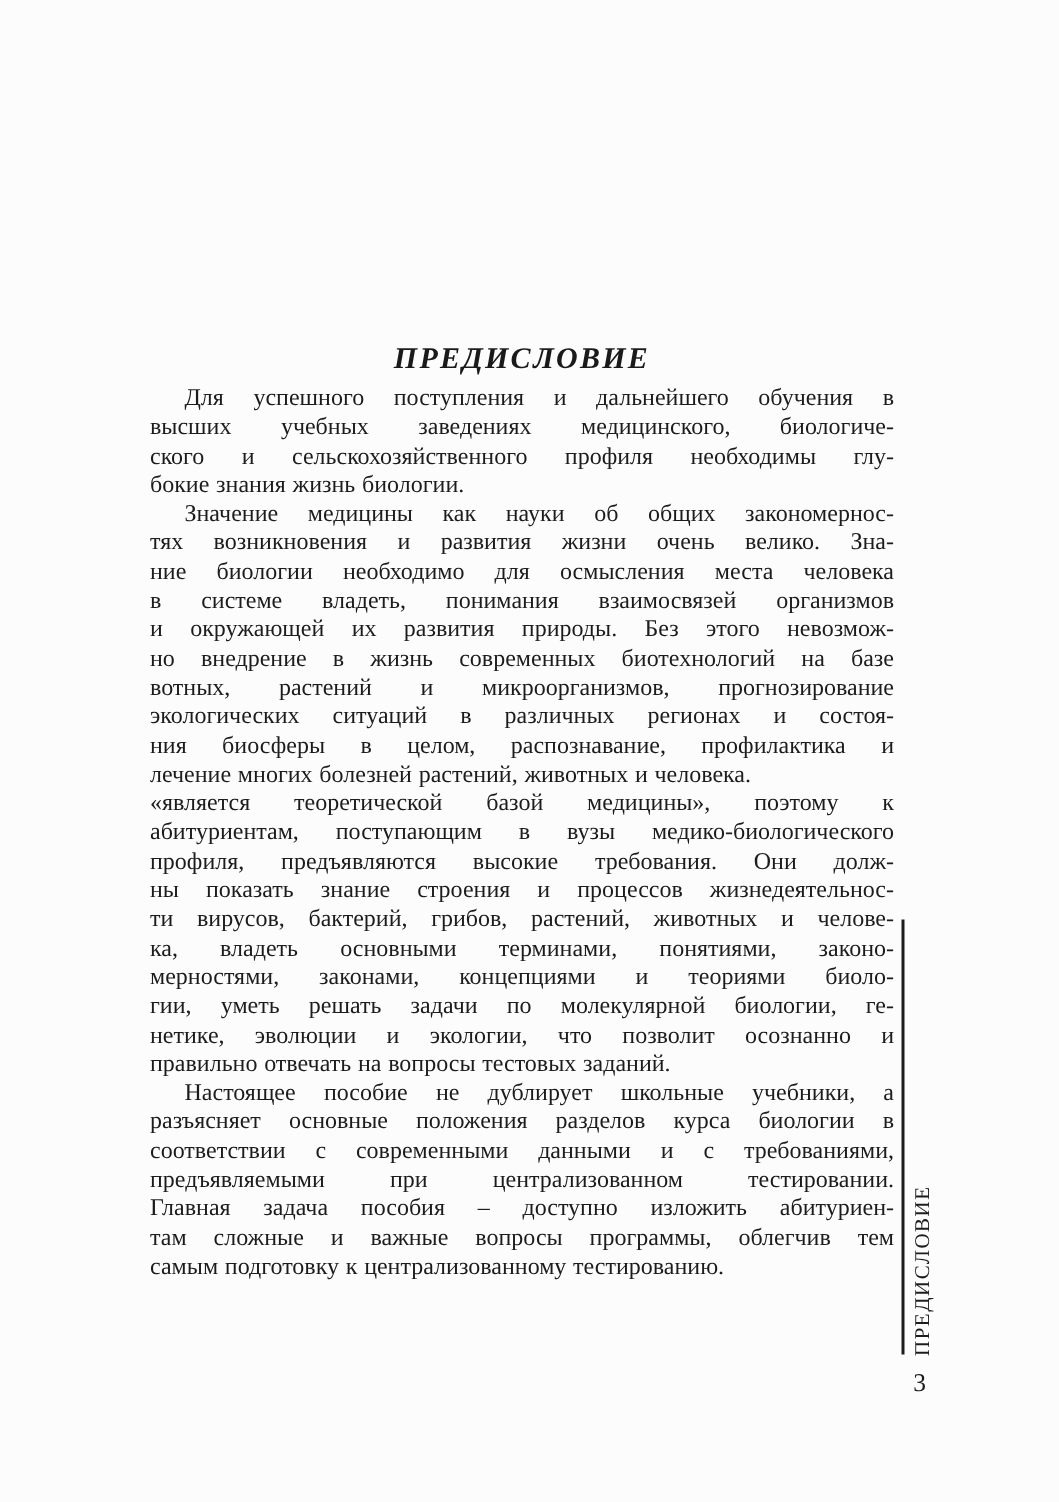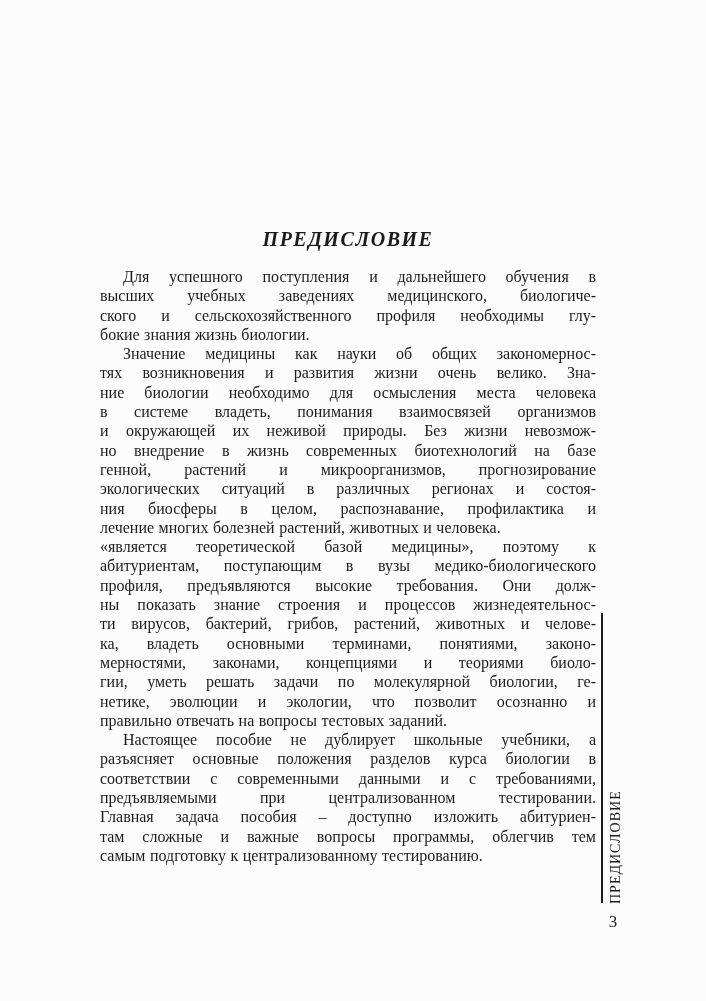--- a/index.html
+++ b/index.html
@@ -28,21 +28,21 @@
     text-align: center;
     font-size: 20px;
     font-weight: bold;
     font-style: italic;
     letter-spacing: 1.5px;
     color: #1a1a1a;
   }
   .body-text {
     position: absolute;
     left: 100px;
-    top: 267px;
+    top: 256px;
     width: 496px;
   }
   .line {
     font-size: 16px;
     line-height: 19.3px;
     text-align: justify;
     text-align-last: justify;
     word-spacing: 0.5px;
     white-space: normal;
   }
@@ -95,23 +95,23 @@
         <div class="line first">Для успешного поступления и дальнейшего обучения в</div>
         <div class="line">высших учебных заведениях медицинского, биологиче-</div>
         <div class="line">ского и сельскохозяйственного профиля необходимы глу-</div>
         <div class="line last">бокие знания жизнь биологии.</div>
       </div>
       <div class="paragraph">
         <div class="line first">Значение медицины как науки об общих закономернос-</div>
         <div class="line">тях возникновения и развития жизни очень велико. Зна-</div>
         <div class="line">ние биологии необходимо для осмысления места человека</div>
         <div class="line">в системе владеть, понимания взаимосвязей организмов</div>
-        <div class="line">и окружающей их неживой природы. Без жизни невозмож-</div>
+        <div class="line">и окружающей их развития природы. Без этого невозмож-</div>
         <div class="line">но внедрение в жизнь современных биотехнологий на базе</div>
-        <div class="line">генной, растений и микроорганизмов, прогнозирование</div>
+        <div class="line">вотных, растений и микроорганизмов, прогнозирование</div>
         <div class="line">экологических ситуаций в различных регионах и состоя-</div>
         <div class="line">ния биосферы в целом, распознавание, профилактика и</div>
         <div class="line last">лечение многих болезней растений, животных и человека.</div>
       </div>
       <div class="paragraph">
         <div class="line">«является теоретической базой медицины», поэтому к</div>
         <div class="line">абитуриентам, поступающим в вузы медико-биологического</div>
         <div class="line">профиля, предъявляются высокие требования. Они долж-</div>
         <div class="line">ны показать знание строения и процессов жизнедеятельнос-</div>
         <div class="line">ти вирусов, бактерий, грибов, растений, животных и челове-</div>

